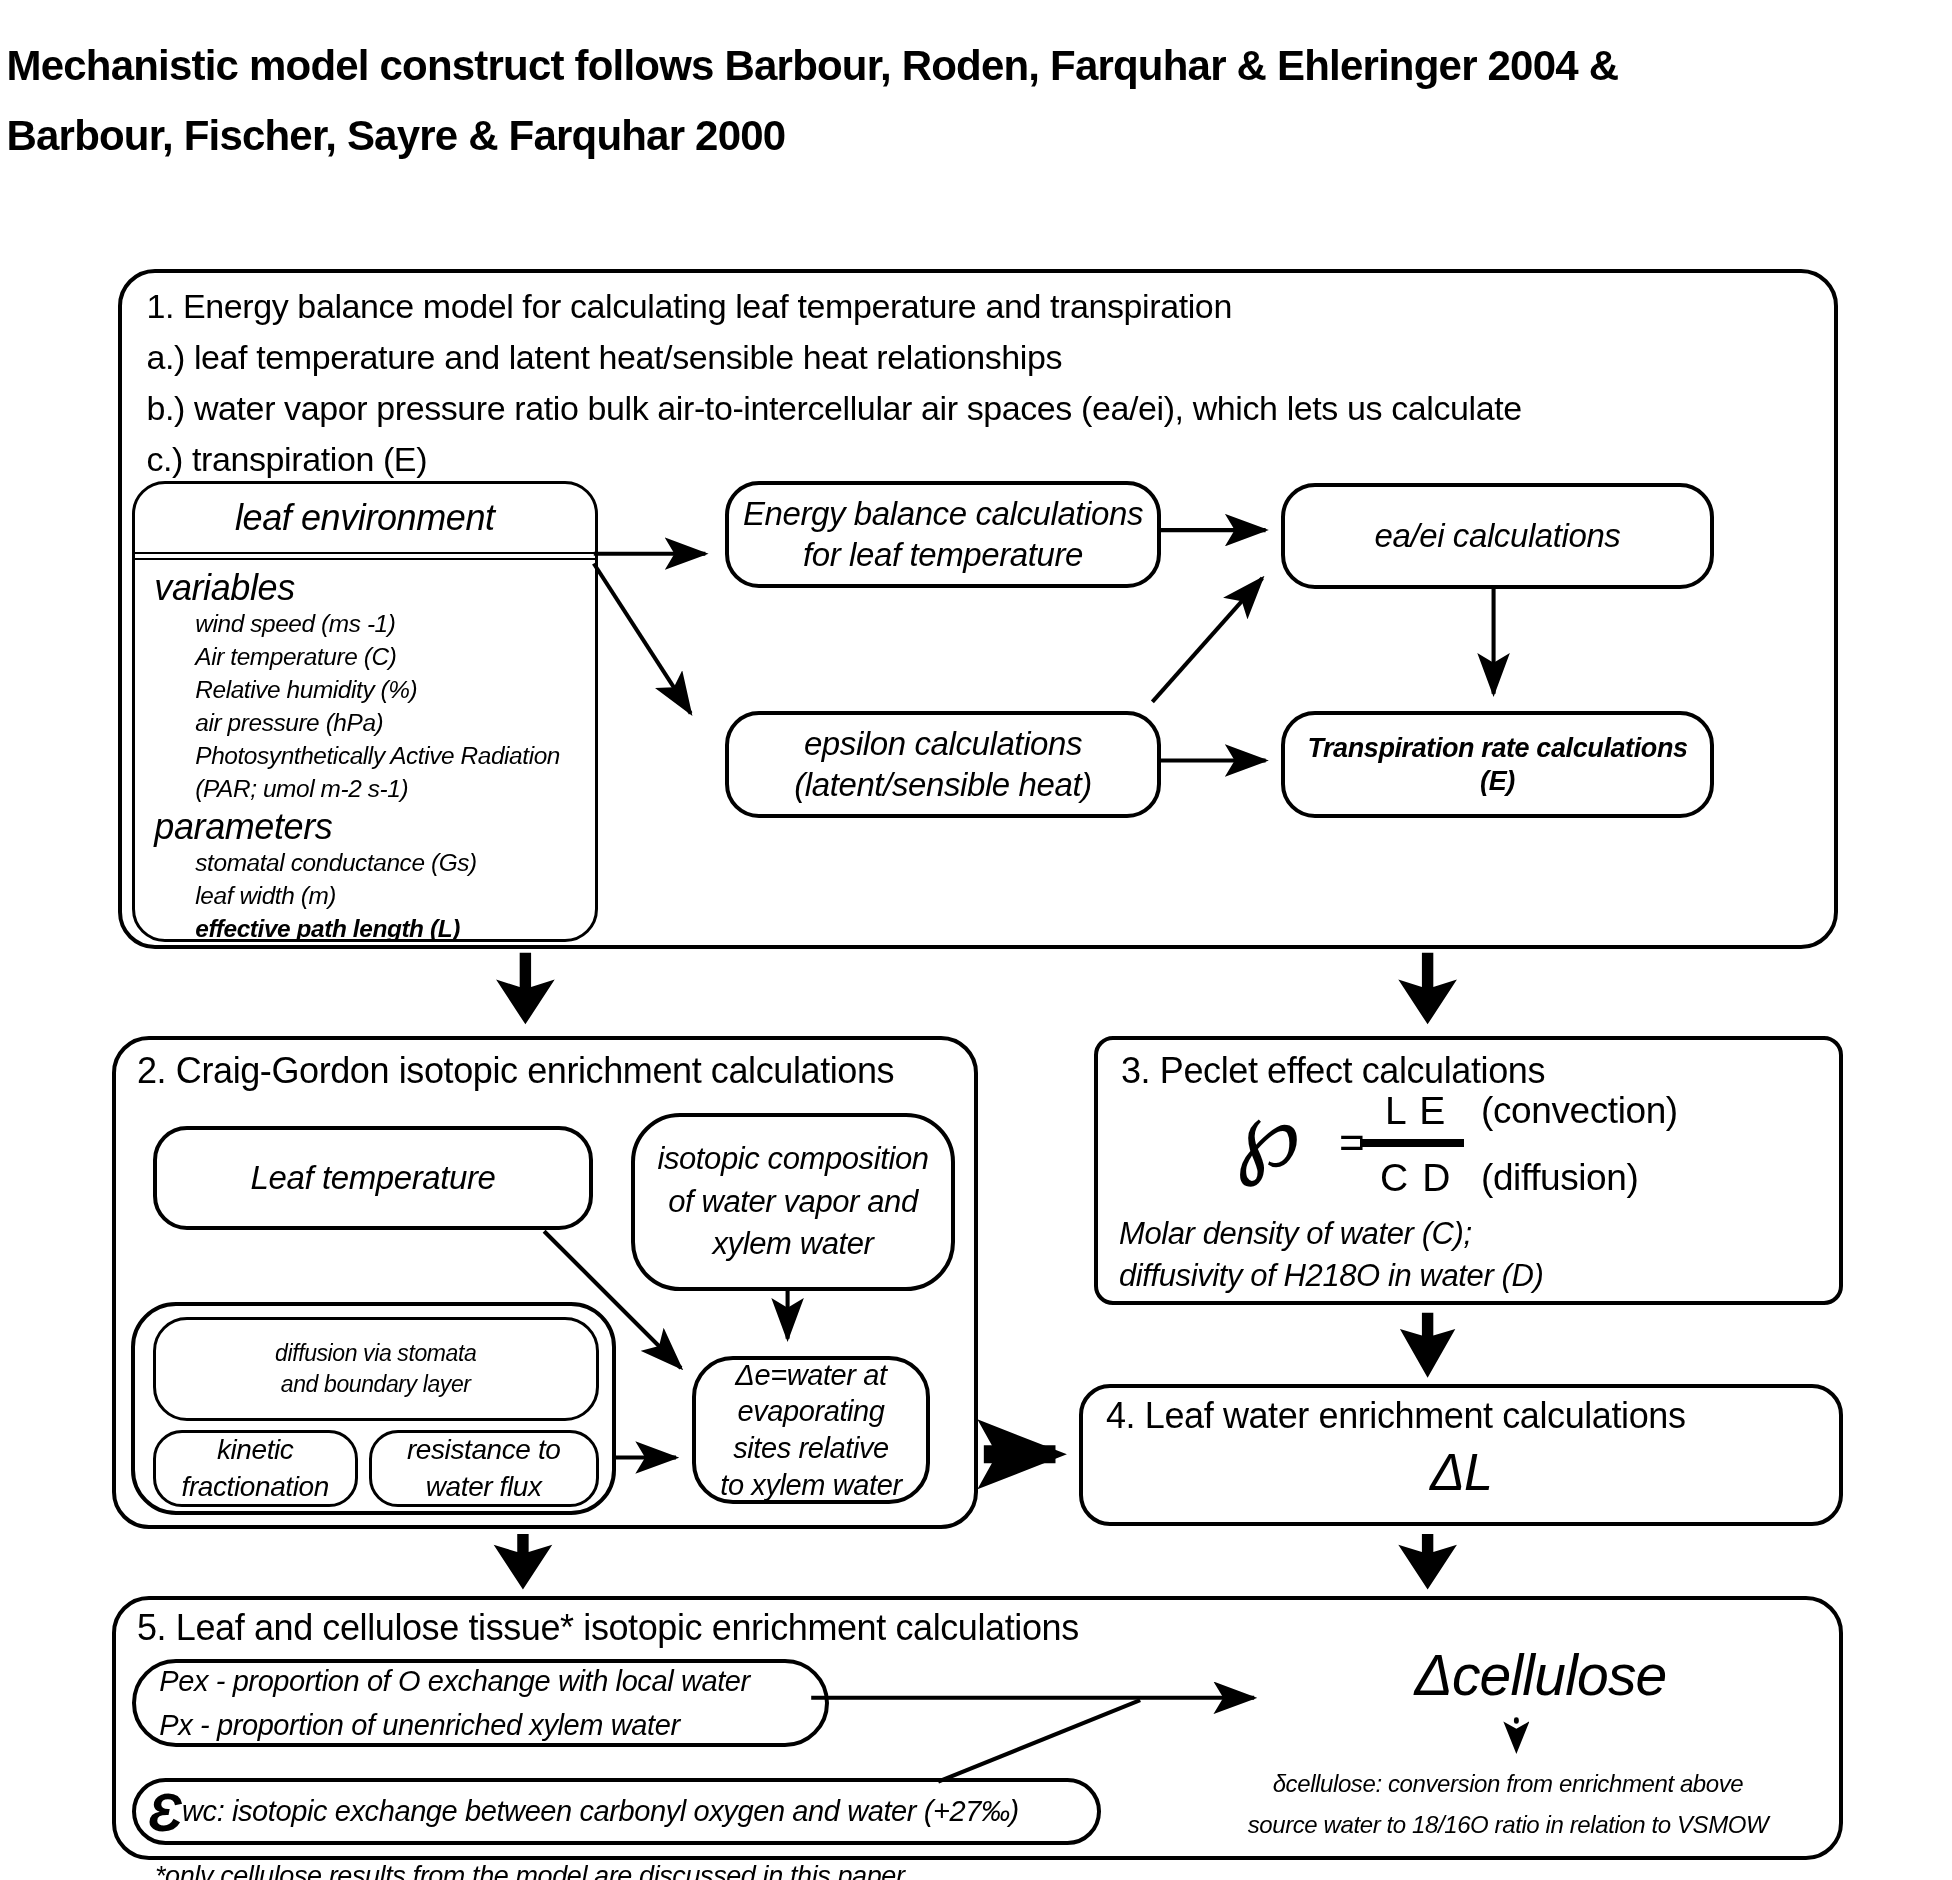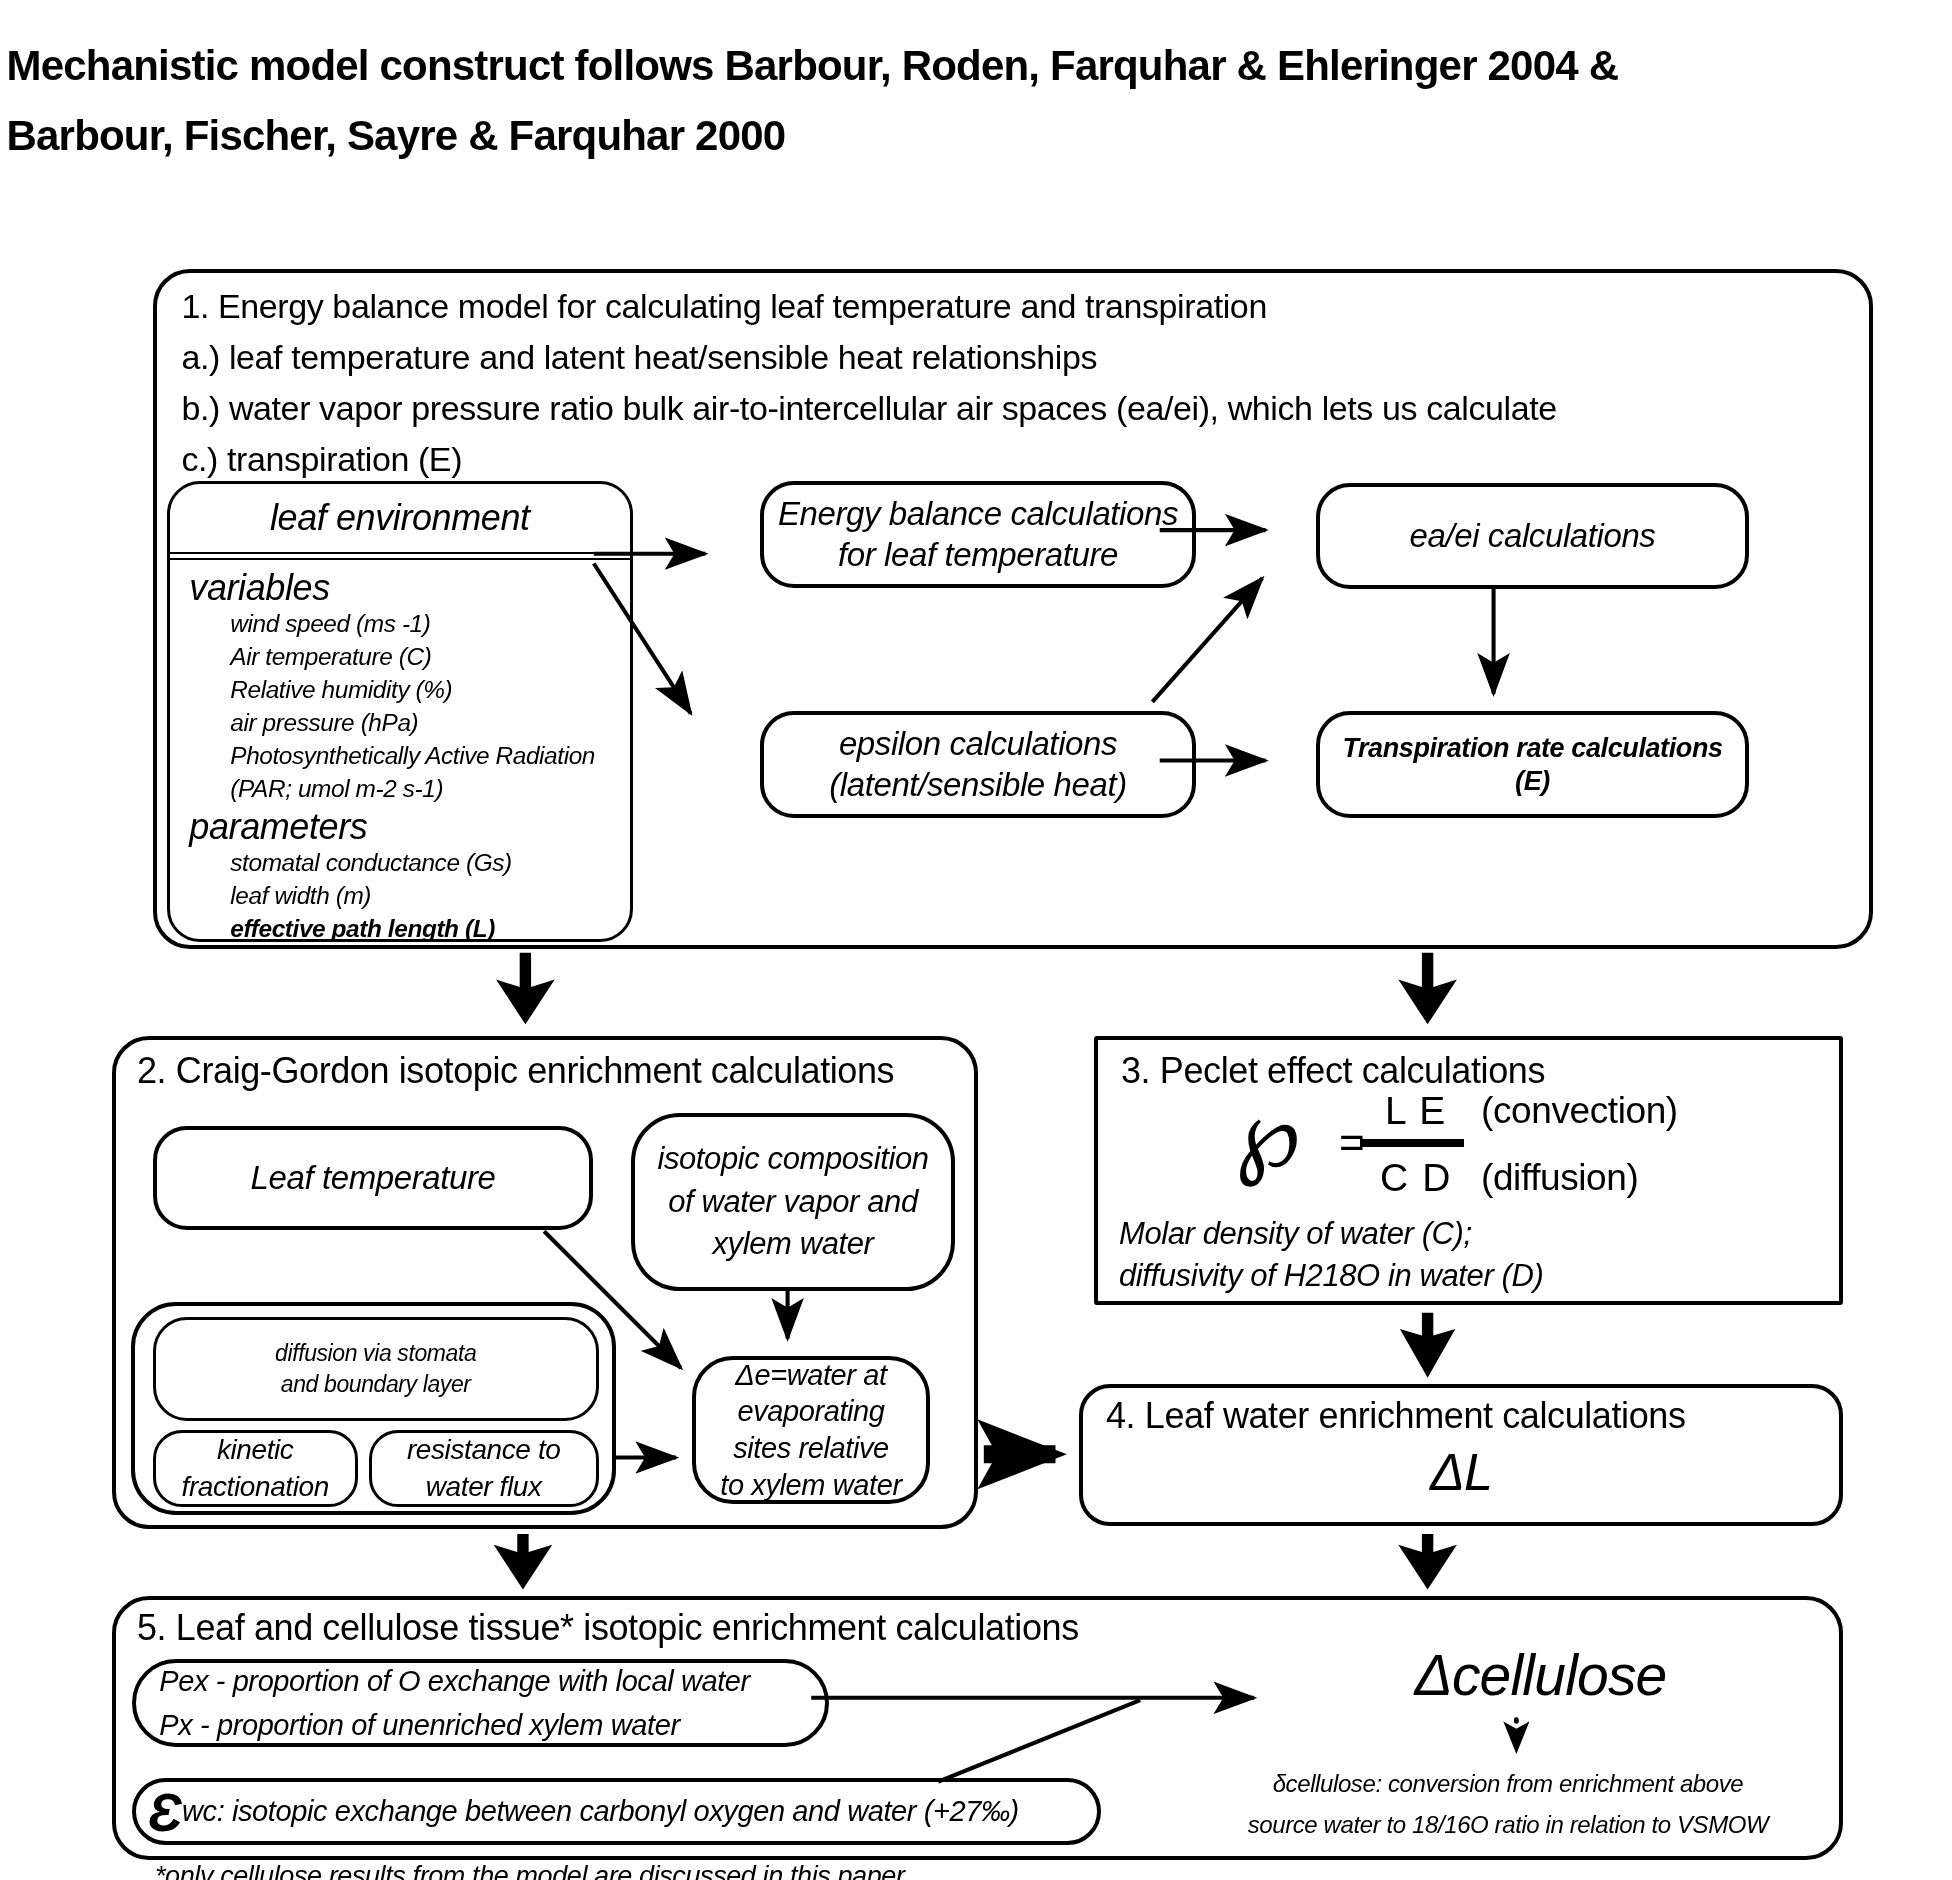--- a/index.html
+++ b/index.html
@@ -45,21 +45,21 @@
 </head>
 <body>
 
 <div class="page">
 
   <div class="title">
     <div>Mechanistic model construct follows Barbour, Roden, Farquhar &amp; Ehleringer 2004 &amp;</div>
     <div>Barbour, Fischer, Sayre &amp; Farquhar 2000</div>
   </div>
 
-  <div class="box" style="left:118px;top:269px;width:1720px;height:680px;margin-left:35px;">
+  <div class="box" style="left:118px;top:269px;width:1720px;height:680px;">
     <div class="s1-heading">
       <div>1. Energy balance model for calculating leaf temperature and transpiration</div>
       <div>a.) leaf temperature and latent heat/sensible heat relationships</div>
       <div>b.) water vapor pressure ratio bulk air-to-intercellular air spaces (ea/ei), which lets us calculate</div>
       <div>c.) transpiration (E)</div>
     </div>
 
     <div class="leafenv">
       <div class="le-title">leaf environment</div>
       <div class="le-rule"></div>
@@ -127,21 +127,21 @@
     </div>
 
     <div class="node" style="left:576px;top:316px;width:238px;height:148px;border-radius:41px;font-size:29px;line-height:1.26;">
       <div>Δe=water at</div>
       <div>evaporating</div>
       <div>sites relative</div>
       <div>to xylem water</div>
     </div>
   </div>
 
-  <div class="box" style="left:1094px;top:1036px;width:749px;height:269px;border-radius:3px;">
+  <div class="box" style="left:1094px;top:1036px;width:749px;height:269px;border-radius:19px;">
     <div class="sec-title" style="left:23px;top:9.8px;">3. Peclet effect calculations</div>
     <div class="f-sym" style="left:137px;top:47px;">℘</div>
     <div class="f-eq" style="left:241px;top:78px;">=</div>
     <div class="f-term" style="left:269px;top:49px;">L E</div>
     <div class="frac-bar" style="left:262px;top:99px;width:104px;height:8.1px;"></div>
     <div class="f-term" style="left:269px;top:116px;">C D</div>
     <div class="f-note" style="left:383px;top:50px;">(convection)</div>
     <div class="f-note" style="left:383px;top:117px;">(diffusion)</div>
     <div class="molar" style="left:21px;top:173px;">
       <div>Molar density of water (C);</div>

